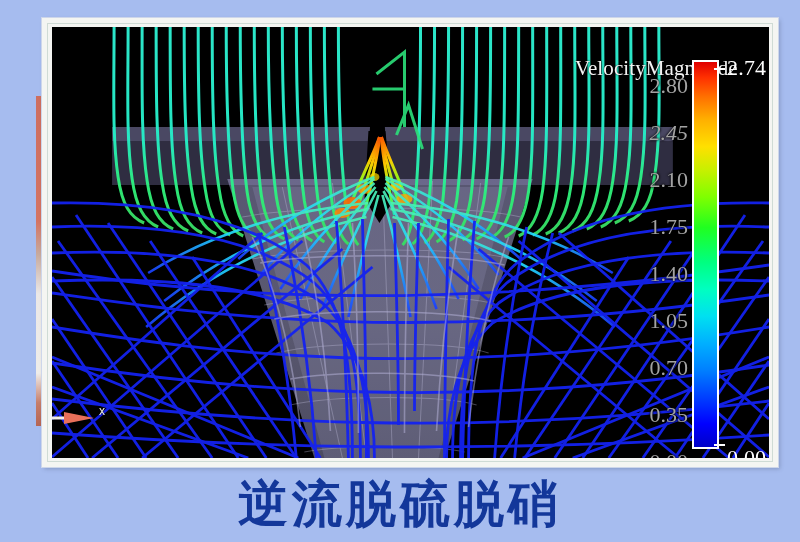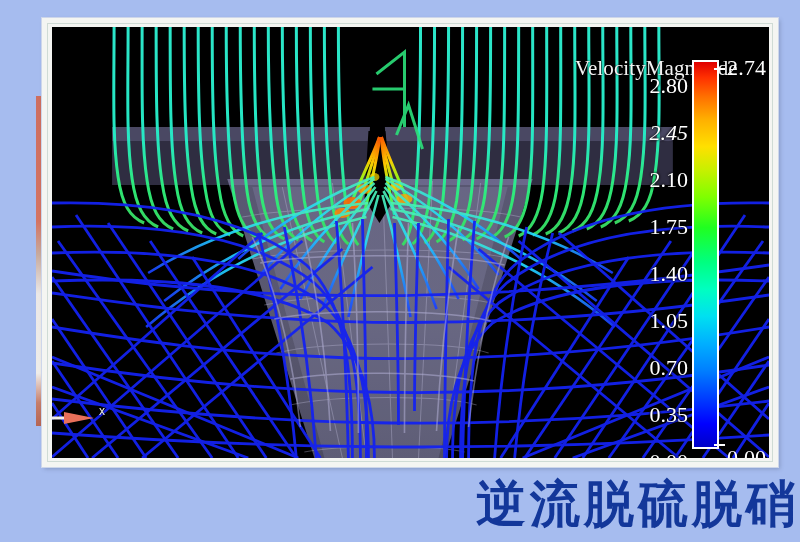--- a/index.html
+++ b/index.html
@@ -147,21 +147,21 @@
   #cb-ticklabels {
     position: absolute;
     left: 556px;
     top: 46px;
     width: 80px;
     pointer-events: none;
   }
   .cb-tick {
     position: absolute;
     right: 0;
-    color: #ffffff;
+    color: #a3a3a3;
     font-size: 22px;
     text-align: right;
     white-space: nowrap;
     text-shadow: 0 0 3px rgba(0,0,0,0.95), 0 0 2px rgba(0,0,0,0.9);
   }
 
   
   #axis-widget {
     position: absolute;
     left: 0px;
@@ -179,21 +179,21 @@
     font-family: "Liberation Sans", sans-serif;
     text-shadow: 0 0 2px #000;
   }
 
   
   #caption {
     position: absolute;
     left: 0;
     top: 474px;
     width: 800px;
-    text-align: right;
+    text-align: center;
     color: #13379a;
     font-family: "DejaVu Sans", "Liberation Sans", sans-serif;
     font-size: 50px;
     font-weight: bold;
     letter-spacing: 4px;
     line-height: 60px;
     white-space: nowrap;
   }
 </style>
 </head>

